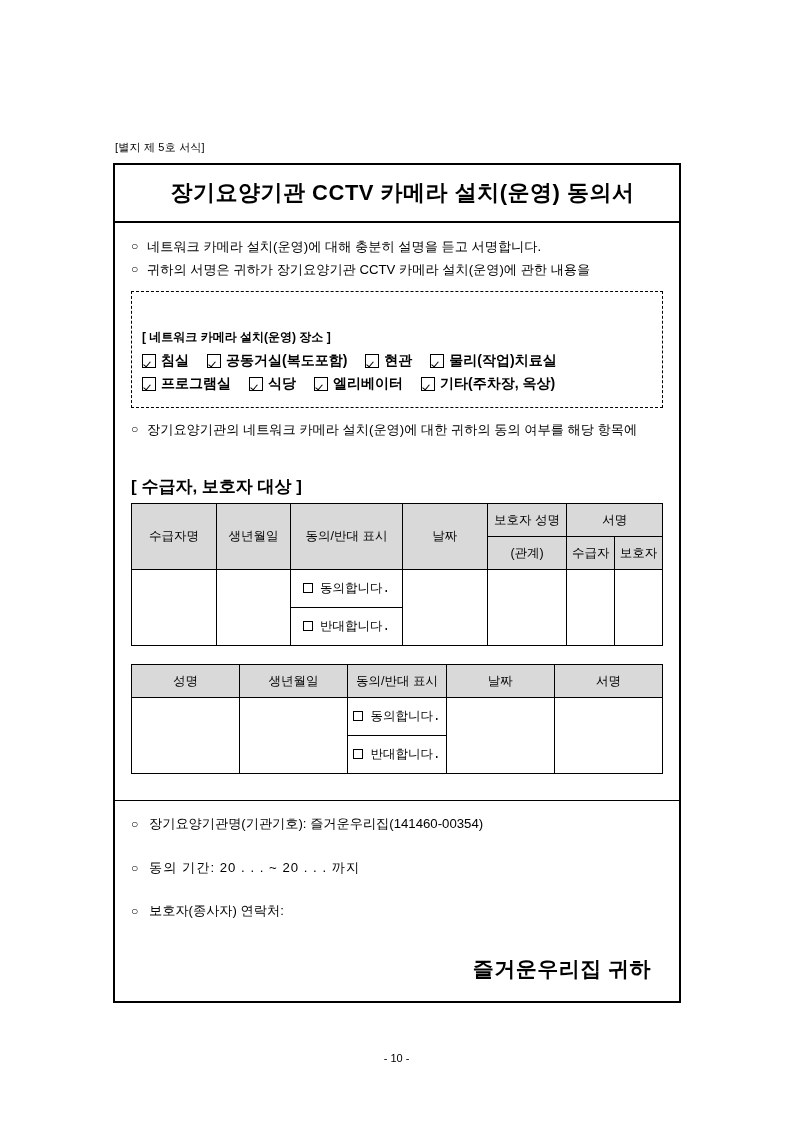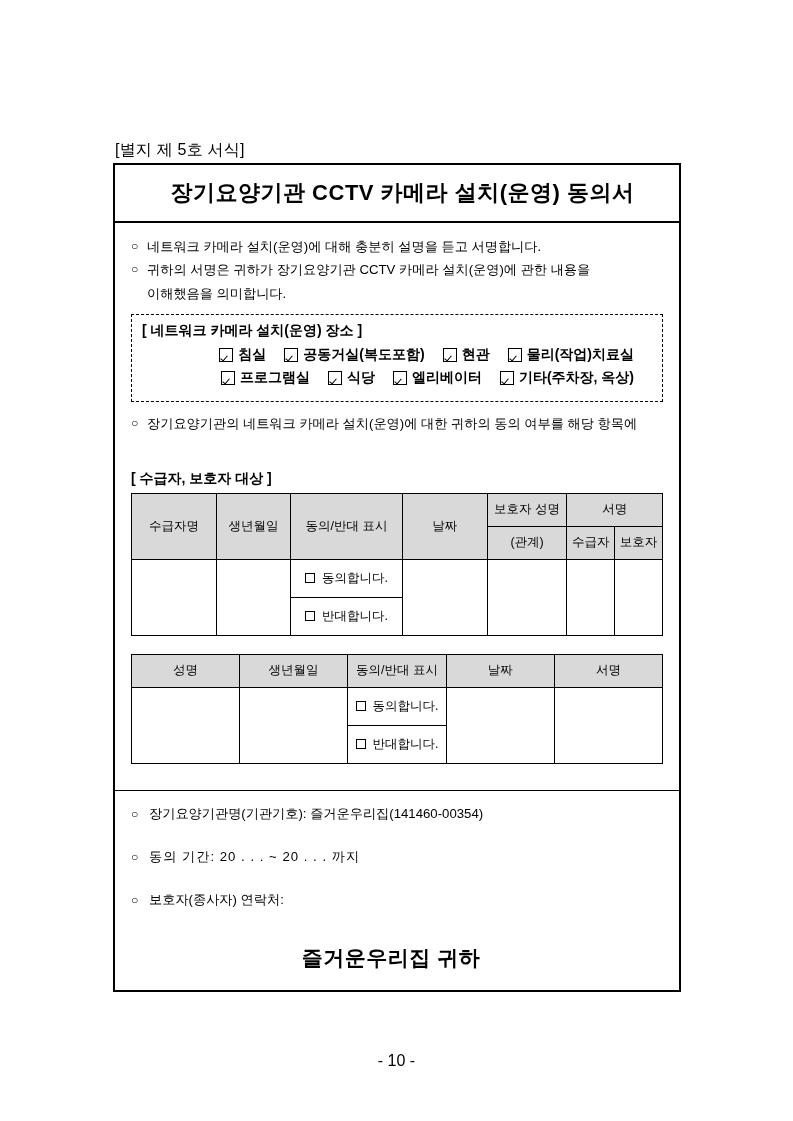--- a/index.html
+++ b/index.html
@@ -17,21 +17,21 @@
   .page {
     position: relative;
     width: 793px;
     height: 1121px;
     box-sizing: border-box;
   }
   .form-tag {
     position: absolute;
     left: 115px;
     top: 140px;
-    font-size: 16px;
+    font-size: 11px;
     letter-spacing: 0.2px;
   }
   .doc {
     position: absolute;
     left: 113px;
     top: 163px;
     width: 568px;
     border: 2px solid #000;
     box-sizing: border-box;
     background: #fff;
@@ -69,32 +69,32 @@
     padding-left: 16px;
     font-size: 13.2px;
     line-height: 1.55;
   }
   .place-box {
     border: 1px dashed #000;
     margin: 10px 0 12px 0;
     padding: 7px 10px 9px 10px;
   }
   .place-box .ph {
-    font-size: 14px;
+    font-size: 12px;
     font-weight: bold;
     margin-bottom: 6px;
+    margin-top: 30px;
   }
   .chk-row {
     display: flex;
     flex-wrap: nowrap;
     font-size: 14px;
     font-weight: bold;
     margin-bottom: 5px;
     align-items: center;
-    justify-content: flex-end;
   }
   .chk-item {
     display: flex;
     align-items: center;
     margin-right: 18px;
     white-space: nowrap;
   }
   .chk-box {
     display: inline-block;
     width: 12px;
@@ -109,21 +109,21 @@
     position: absolute;
     left: 2px;
     top: 5px;
     width: 3px;
     height: 6px;
     border-right: 1.4px solid #000;
     border-bottom: 1.4px solid #000;
     transform: rotate(40deg);
   }
   .section-label {
-    font-size: 14px;
+    font-size: 17px;
     font-weight: bold;
     margin: 14px 0 5px 0;
   }
   table.grid {
     border-collapse: collapse;
     width: 100%;
     table-layout: fixed;
   }
   table.grid th, table.grid td {
     border: 1px solid #000;
@@ -135,20 +135,21 @@
   table.grid th {
     background: #d9d9d9;
     font-weight: normal;
     height: 22px;
   }
   td.cell-opt {
     text-align: left;
     padding-left: 10px;
     height: 27px;
     font-size: 12.5px;
+    font-family: Liberation Mono, monospace;
   }
   .sq {
     display: inline-block;
     width: 8px;
     height: 8px;
     border: 1px solid #000;
     margin-right: 7px;
     vertical-align: middle;
     position: relative;
     top: -1px;
@@ -161,33 +162,33 @@
     padding: 14px 16px 10px 16px;
   }
   .foot-line {
     font-size: 13.2px;
     margin-bottom: 24px;
     display: flex;
     align-items: flex-start;
   }
   .foot-line .bullet-mark { width: 18px; }
   .sign-to {
-    text-align: center;
+    text-align: right;
     font-size: 21px;
     font-weight: bold;
     padding: 10px 12px 8px 0;
     letter-spacing: 0.5px;
   }
   .page-num {
     position: absolute;
     left: 0;
     right: 0;
     top: 1052px;
     text-align: center;
-    font-size: 16px;
+    font-size: 11px;
   }
   .dot-gap { letter-spacing: 1px; text-align: center; }
 </style>
 </head>
 <body>
 
 <div class="page">
 
   <div class="form-tag">[별지 제 5호 서식]</div>
 
@@ -201,21 +202,20 @@
 
       <div class="bullet-line">
         <span class="bullet-mark">○</span>
         <span class="bullet-text">네트워크 카메라 설치(운영)에 대해 충분히 설명을 듣고 서명합니다.</span>
       </div>
 
       <div class="bullet-line">
         <span class="bullet-mark">○</span>
         <span class="bullet-text">귀하의 서명은 귀하가 장기요양기관 CCTV 카메라 설치(운영)에 관한 내용을</span>
       </div>
-      <div class="indent-text">이해했음을 의미합니다.</div>
 
       <div class="place-box">
         <div class="ph">[ 네트워크 카메라 설치(운영) 장소 ]</div>
 
         <div class="chk-row">
           <span class="chk-item">
             <span class="chk-box"></span>
             <span>침실</span>
           </span>
           <span class="chk-item">

